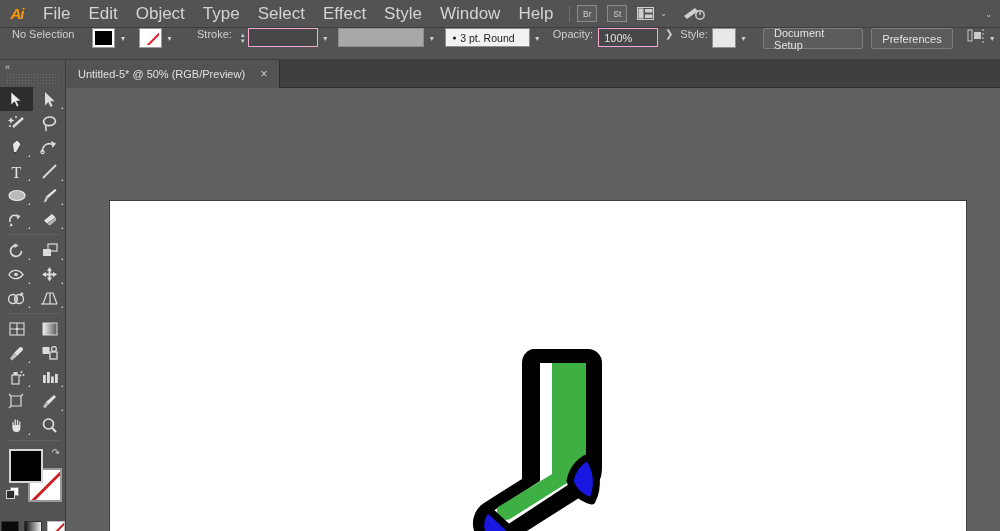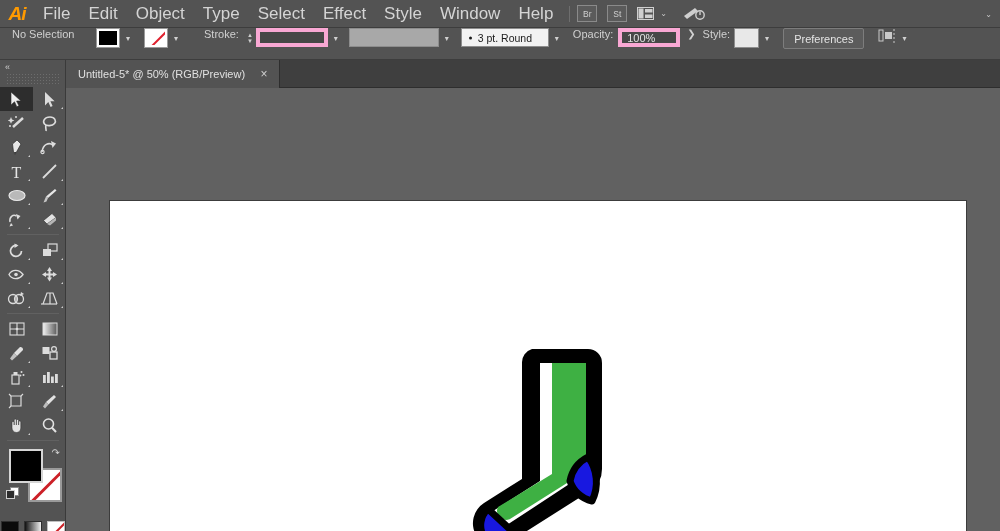--- a/index.html
+++ b/index.html
@@ -13,21 +13,21 @@
 
   
   .menubar {
     position: absolute; left: 0; top: 0; width: 1000px; height: 28px;
     background: #535353; display: flex; align-items: center;
     border-bottom: 1px solid #3d3d3d;
   }
   .ai-logo {
     width: 34px; height: 28px; display: flex; align-items: center;
     justify-content: center; color: #ff9a00; font-weight: bold;
-    font-size: 19px; font-style: italic; letter-spacing: -1px;
+    font-size: 15px; font-style: italic; letter-spacing: -1px;
   }
   .menu-item {
     padding: 0 9px; height: 28px; line-height: 28px;
     color: #d4d4d4; font-size: 17px; cursor: default;
   }
   .mb-sep { width: 1px; height: 16px; background: #6e6e6e; margin: 0 7px; }
   .mb-icon {
     width: 20px; height: 17px; border: 1px solid #8a8a8a; border-radius: 0;
     color: #cfcfcf; font-size: 8.5px; display: flex; align-items: center;
     justify-content: center; margin-right: 10px; background: #5b5b5b;
@@ -66,21 +66,21 @@
   .dd-arrow {
     width: 16px; height: 20px; display: flex; align-items: center;
     justify-content: center; color: #d0d0d0; font-size: 8px; cursor: default;
   }
   .stepper {
     width: 12px; height: 20px; display: flex; flex-direction: column;
     align-items: center; justify-content: center; margin-left: 5px;
     color: #cfcfcf; font-size: 6px; line-height: 6px;
   }
   .field-dark {
-    height: 19px; background: #474747; border: 4px solid #f9a8d4;
+    height: 19px; background: #474747; border: 1px solid #f9a8d4;
     color: #e2e2e2; font-size: 11px; display: flex; align-items: center;
     padding: 0 5px;
   }
   .field-light {
     height: 19px; background: #a8a8a8; border: 1px solid #8d8d8d;
   }
   .brush-field {
     height: 19px; width: 88px; background: #f2f2f2; border: 1px solid #8d8d8d;
     color: #1a1a1a; font-size: 10.5px; display: flex; align-items: center;
     justify-content: center; position: relative;
@@ -271,20 +271,21 @@
     <div class="dd-arrow">▾</div>
 
     <div class="cb-label" style="margin-left:8px">Opacity:</div>
     <div class="field-dark" style="width:62px;margin-left:5px">100%</div>
     <div class="arrow-right">❯</div>
 
     <div class="cb-label">Style:</div>
     <div class="style-swatch"></div>
     <div class="dd-arrow">▾</div>
 
+    <div class="cb-btn" style="margin-left:12px">Document Setup</div>
     <div class="cb-btn" style="margin-left:8px">Preferences</div>
 
     <div style="margin-left:14px;display:flex;align-items:center">
       <svg width="18" height="16" viewBox="0 0 18 16">
         <rect x="1" y="2" width="4" height="11" fill="none" stroke="#c9c9c9"></rect>
         <rect x="7" y="4" width="7" height="7" fill="#c9c9c9"></rect>
         <line x1="16" y1="1" x2="16" y2="15" stroke="#c9c9c9" stroke-dasharray="2 2"></line>
       </svg>
     </div>
     <div class="dd-arrow">▾</div>

